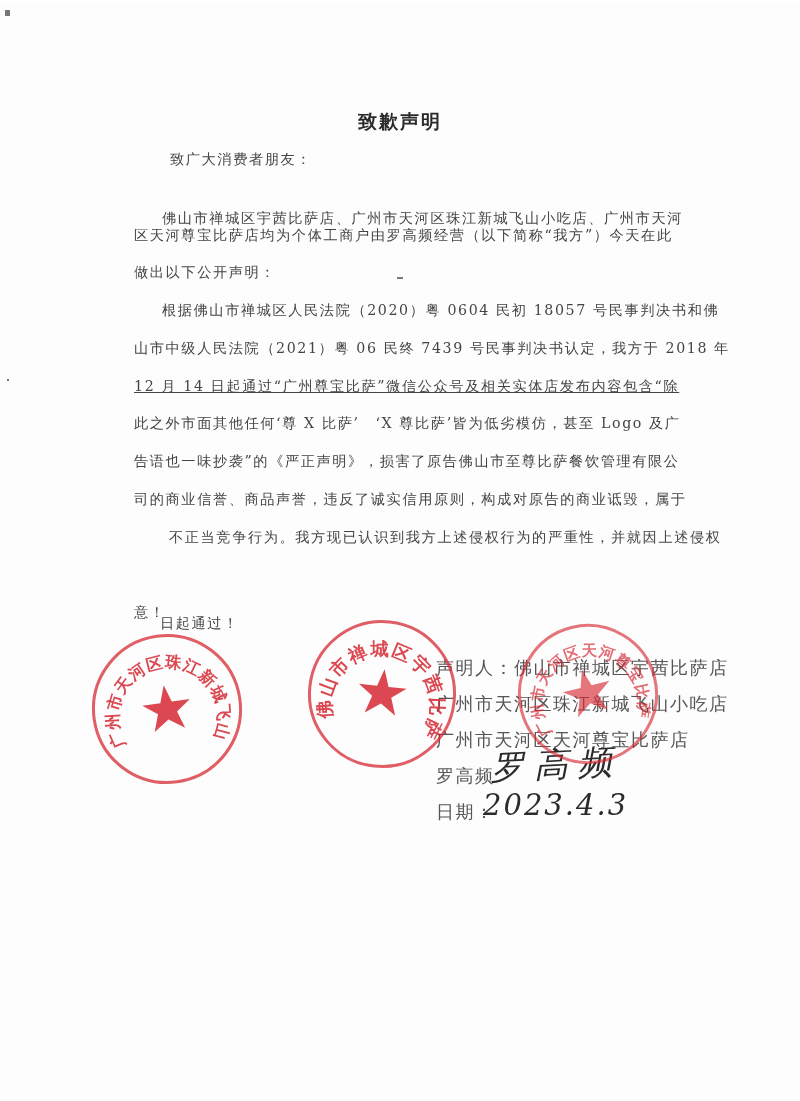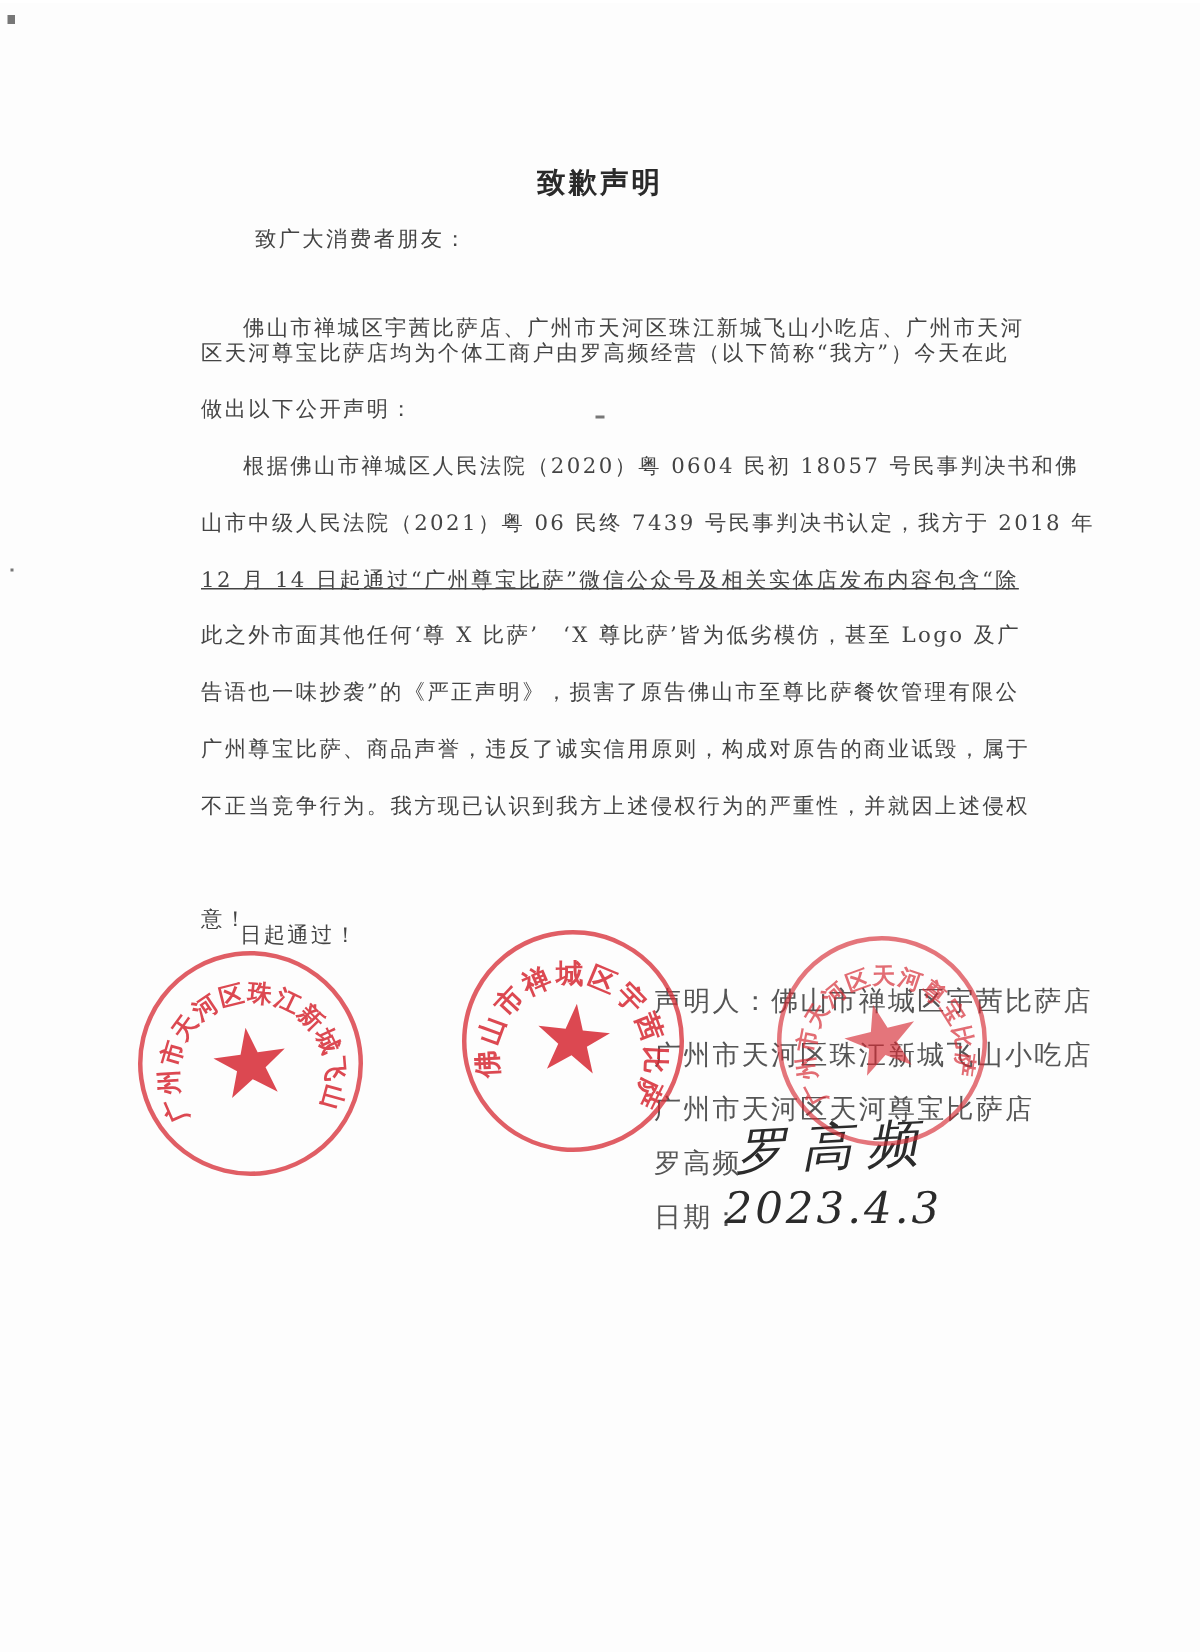--- a/index.html
+++ b/index.html
@@ -91,22 +91,22 @@
 
   <div class="text-line indent" style="top:186px;margin-top:21px;">佛山市禅城区宇茜比萨店、广州市天河区珠江新城飞山小吃店、广州市天河</div>
   <div class="text-line" style="top:224px;">区天河尊宝比萨店均为个体工商户由罗高频经营（以下简称“我方”）今天在此</div>
   <div class="text-line" style="top:261px;">做出以下公开声明：</div>
 
   <div class="text-line indent" style="top:299px;">根据佛山市禅城区人民法院（2020）粤 0604 民初 18057 号民事判决书和佛</div>
   <div class="text-line" style="top:337px;">山市中级人民法院（2021）粤 06 民终 7439 号民事判决书认定，我方于 2018 年</div>
   <div class="text-line" style="top:375px;text-decoration:underline;">12 月 14 日起通过“广州尊宝比萨”微信公众号及相关实体店发布内容包含“除</div>
   <div class="text-line" style="top:412px;">此之外市面其他任何‘尊 X 比萨’　‘X 尊比萨’皆为低劣模仿，甚至 Logo 及广</div>
   <div class="text-line" style="top:450px;">告语也一味抄袭”的《严正声明》，损害了原告佛山市至尊比萨餐饮管理有限公</div>
-  <div class="text-line" style="top:488px;">广州尊宝比萨、商品声誉，违反了诚实信用原则，构成对原告的商业诋毁，属于</div>
-  <div class="text-line" style="top:526px;">不正当竞争行为。我方现已认识到我方上述侵权行为的严重性，并就因上述侵权</div>
+  <div class="text-line" style="top:488px;">司的商业信誉、商品声誉，违反了诚实信用原则，构成对原告的商业诋毁，属于</div>
+  <div class="text-line" style="top:526px;margin-left:35px;">不正当竞争行为。我方现已认识到我方上述侵权行为的严重性，并就因上述侵权</div>
   <div class="text-line" style="top:601px;">意！</div>
 
   <div class="text-line indent" style="top:612px;left:160px;">日起通过！</div>
 
   <div class="signer-block">
     <div>
       <span>声明人：</span><span>佛山市禅城区宇茜比萨店</span>
     </div>
     <div>广州市天河区珠江新城飞山小吃店</div>
     <div>广州市天河区天河尊宝比萨店</div>

